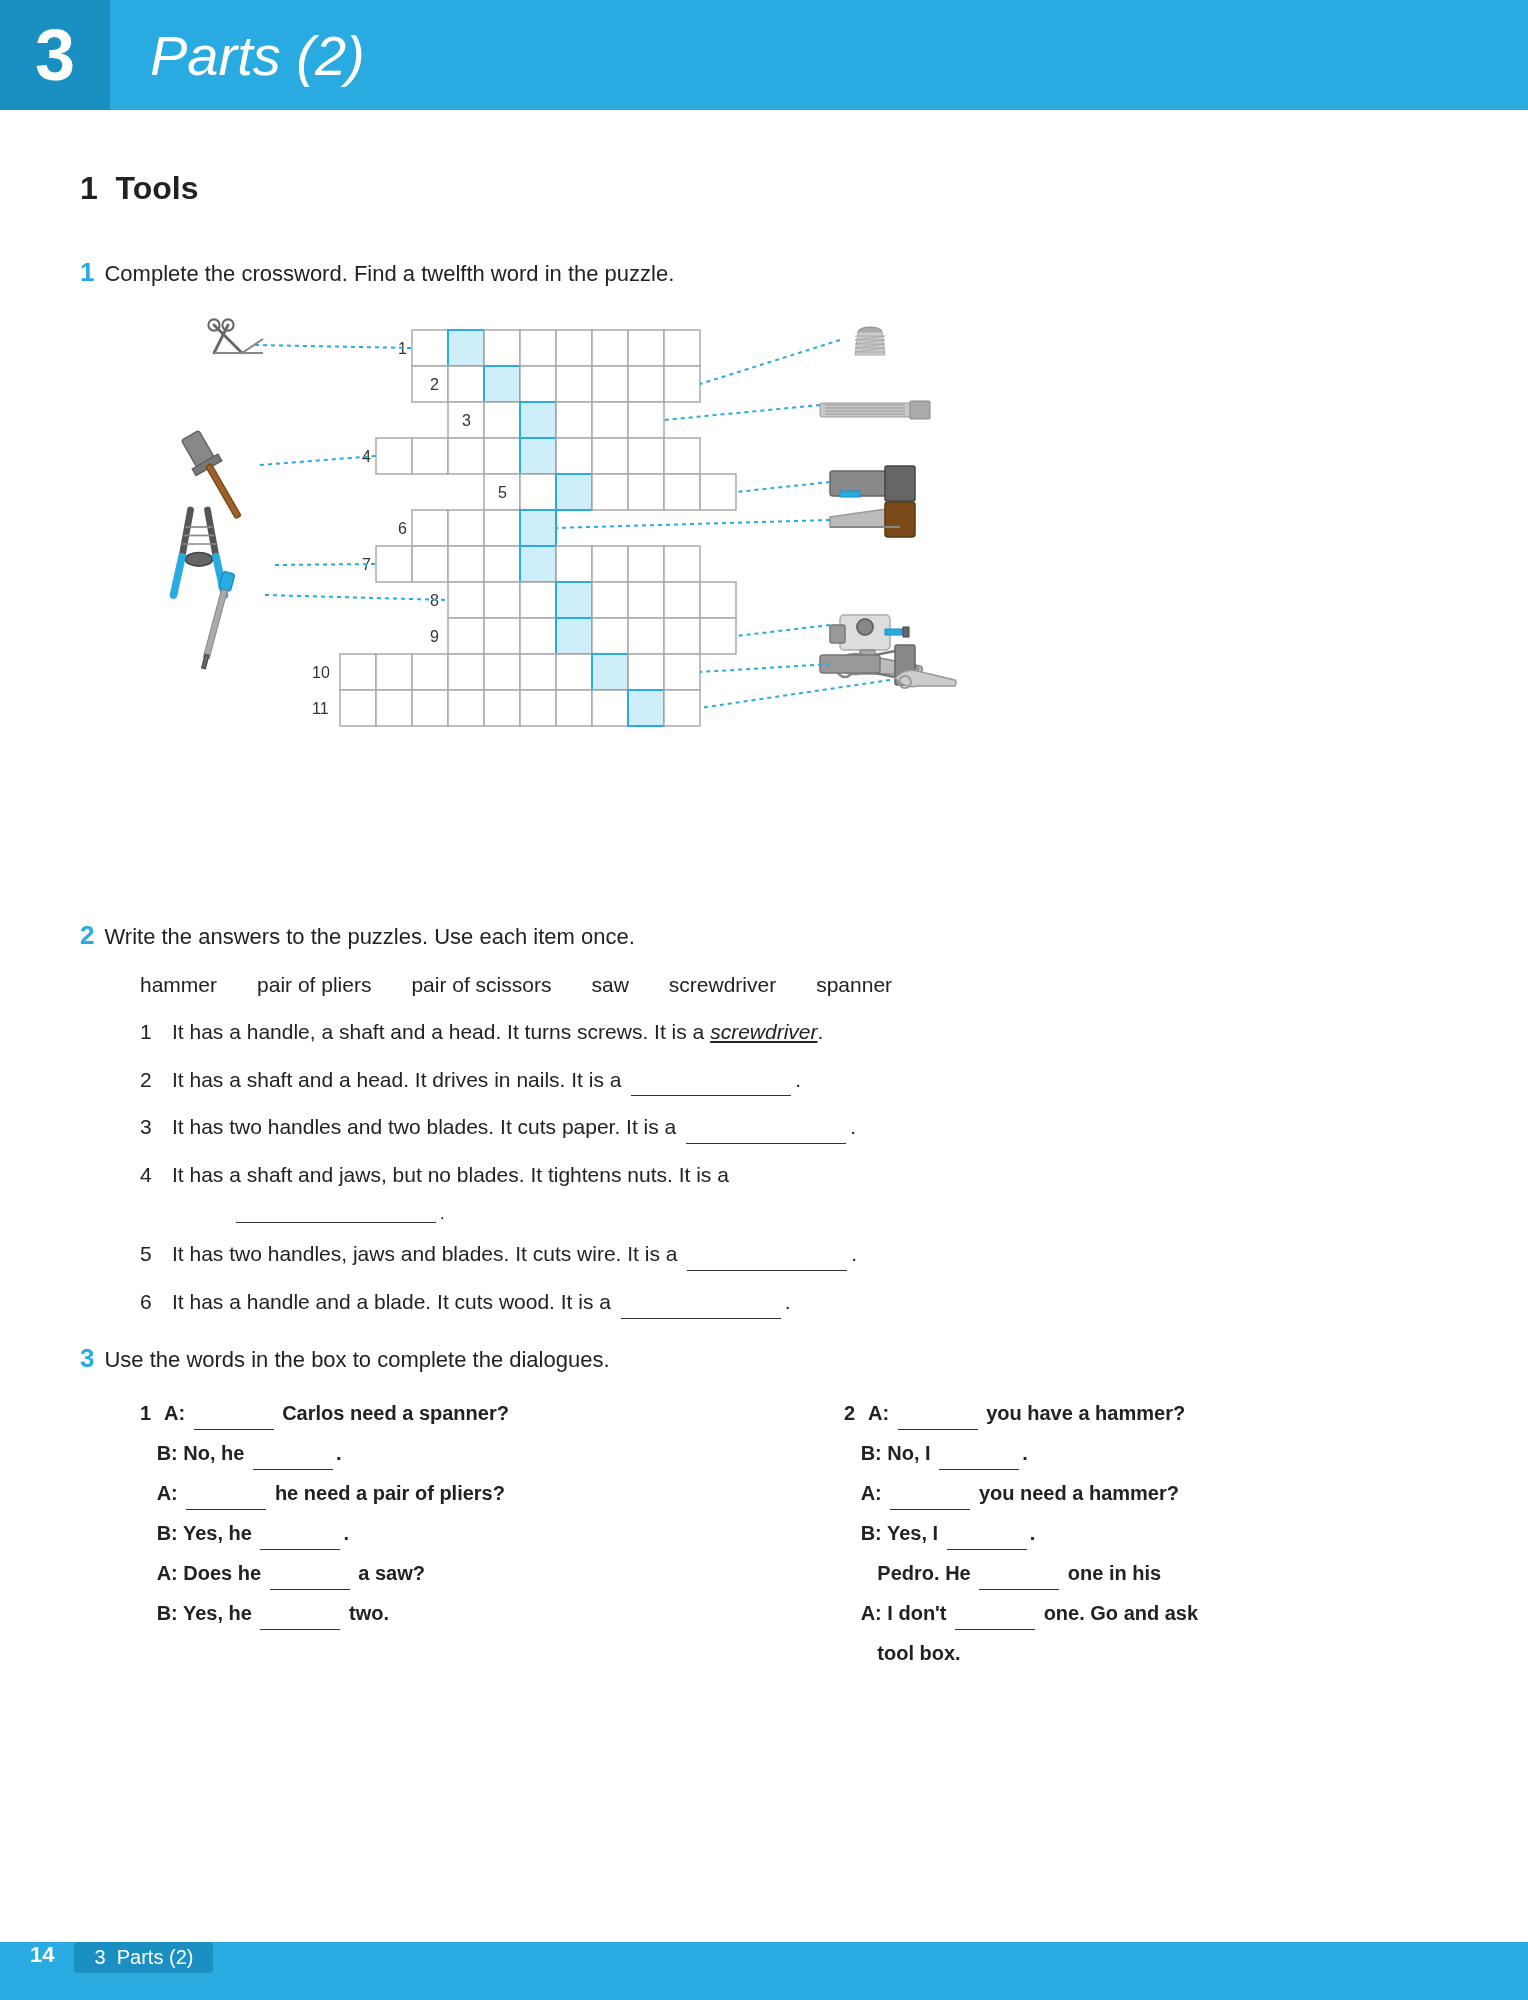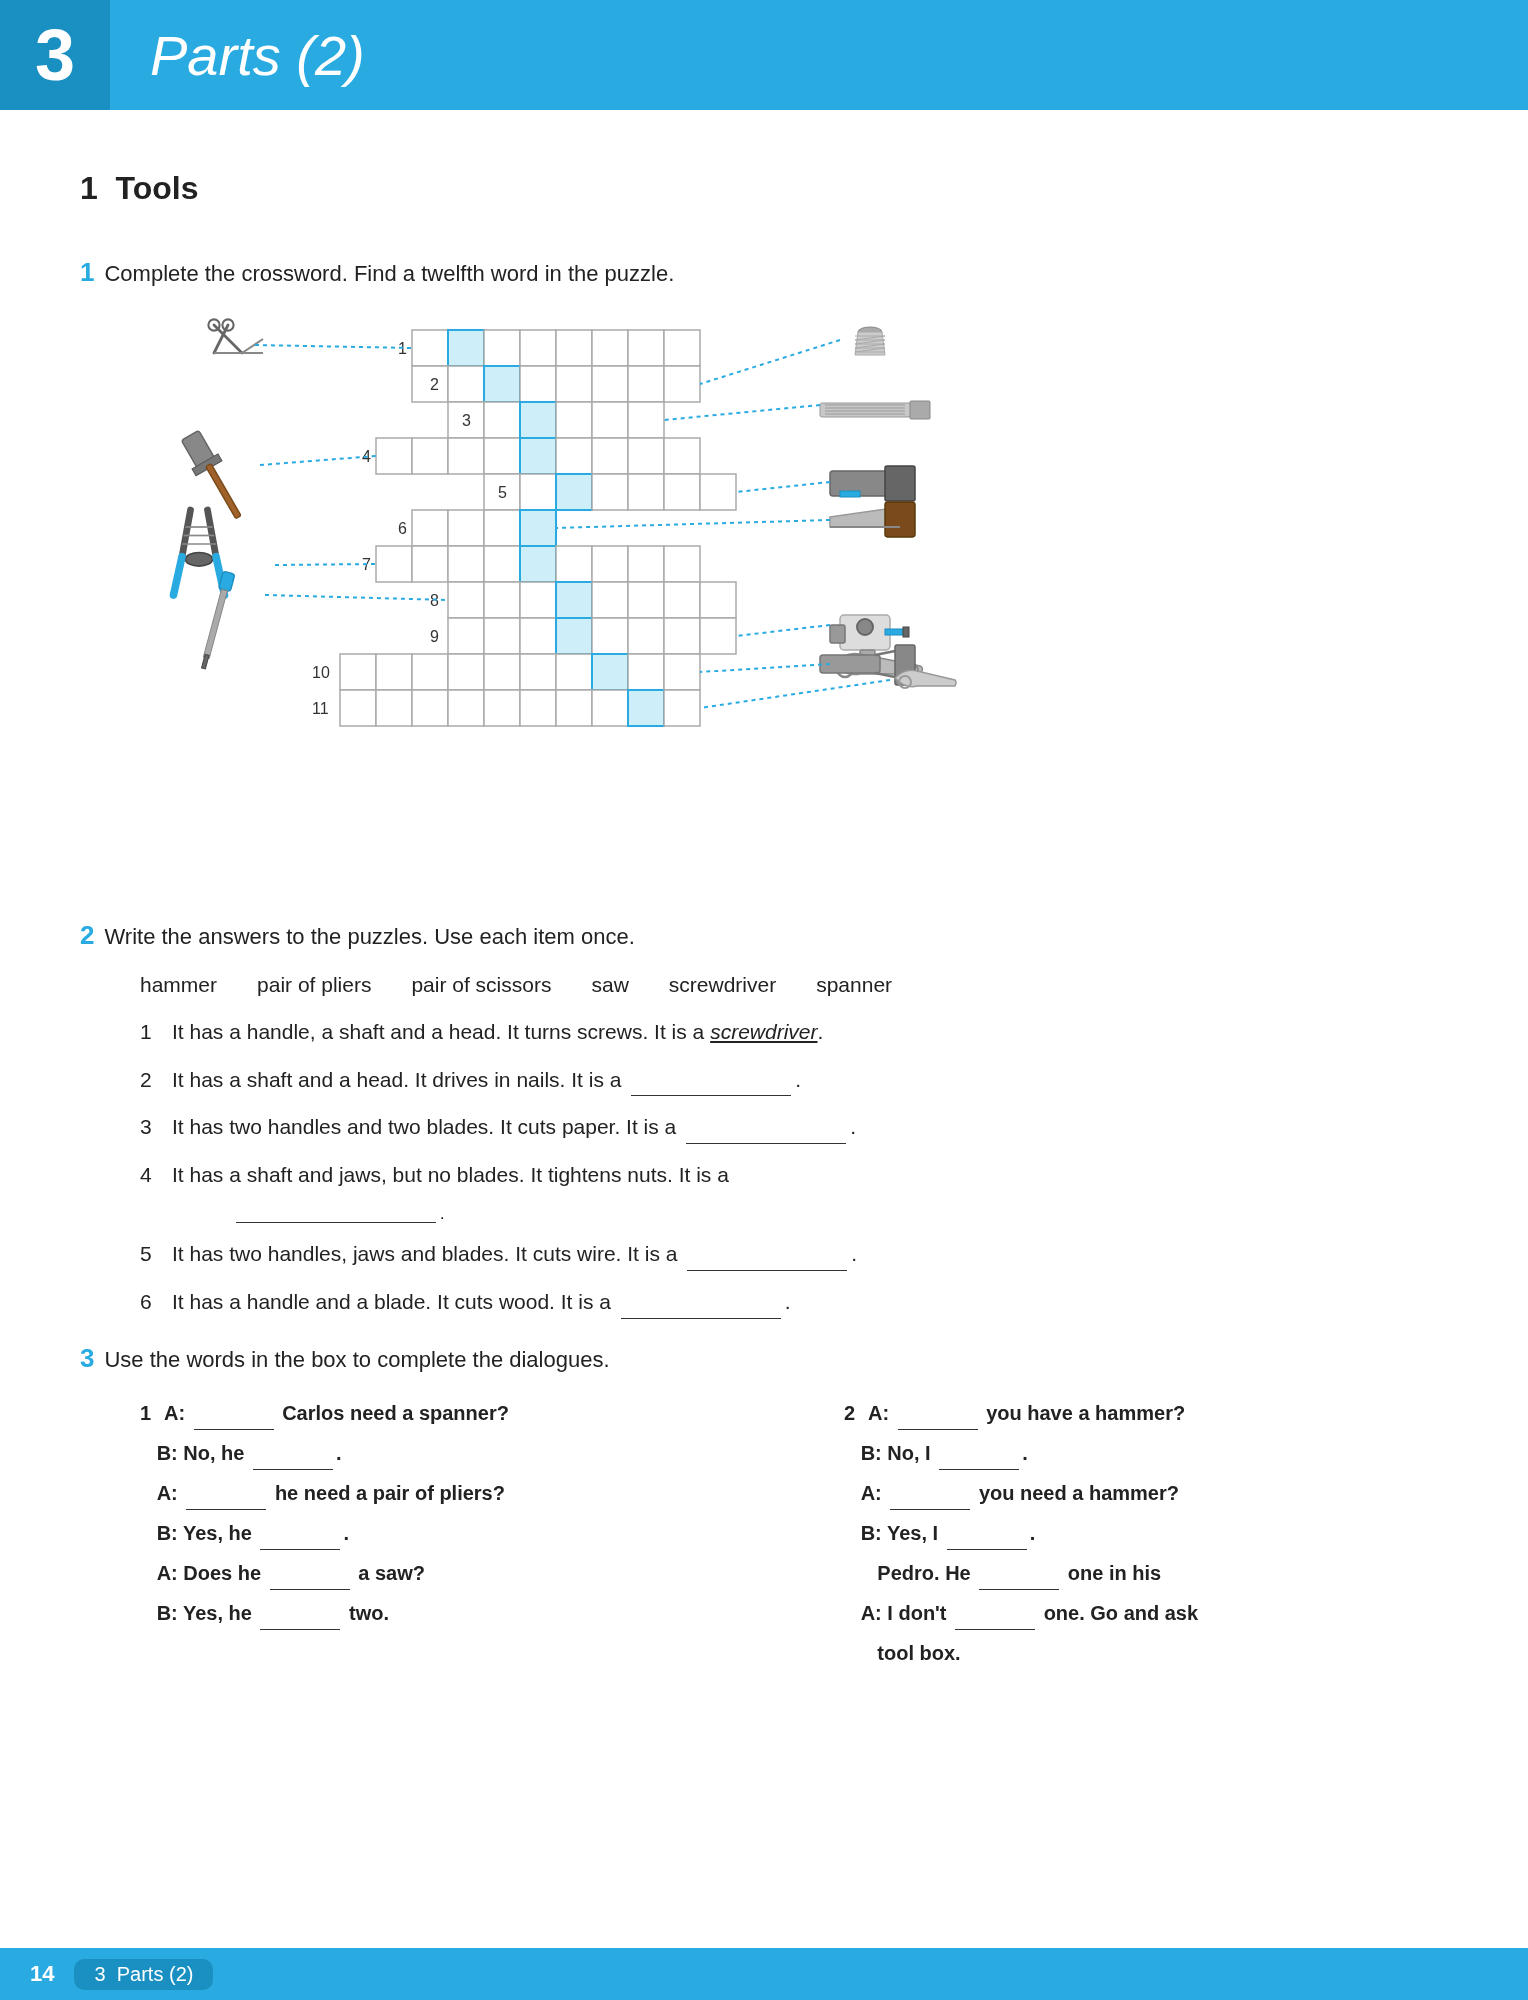--- a/index.html
+++ b/index.html
@@ -161,40 +161,40 @@
       vertical-align: bottom;
       margin: 0 3px;
     }
 
     
     .footer {
       position: absolute;
       bottom: 0;
       left: 0;
       right: 0;
-      height: 52px;
+      height: 58px;
       background: #29abe2;
       display: flex;
-      align-items: center;
+      align-items: flex-start;
       padding: 0 30px;
     }
 
     .footer-page {
       font-size: 22px;
       font-weight: bold;
       color: white;
       margin-right: 20px;
     }
 
     .footer-chapter {
       background: #1a8fc1;
       color: white;
       padding: 4px 20px;
       font-size: 20px;
-      border-radius: 10px;
+      border-radius: 4px;
     }
 
   </style>
 </head>
 <body>
 
 <div class="header">
   <div class="header-number-box">
     <span>3</span>
   </div>

